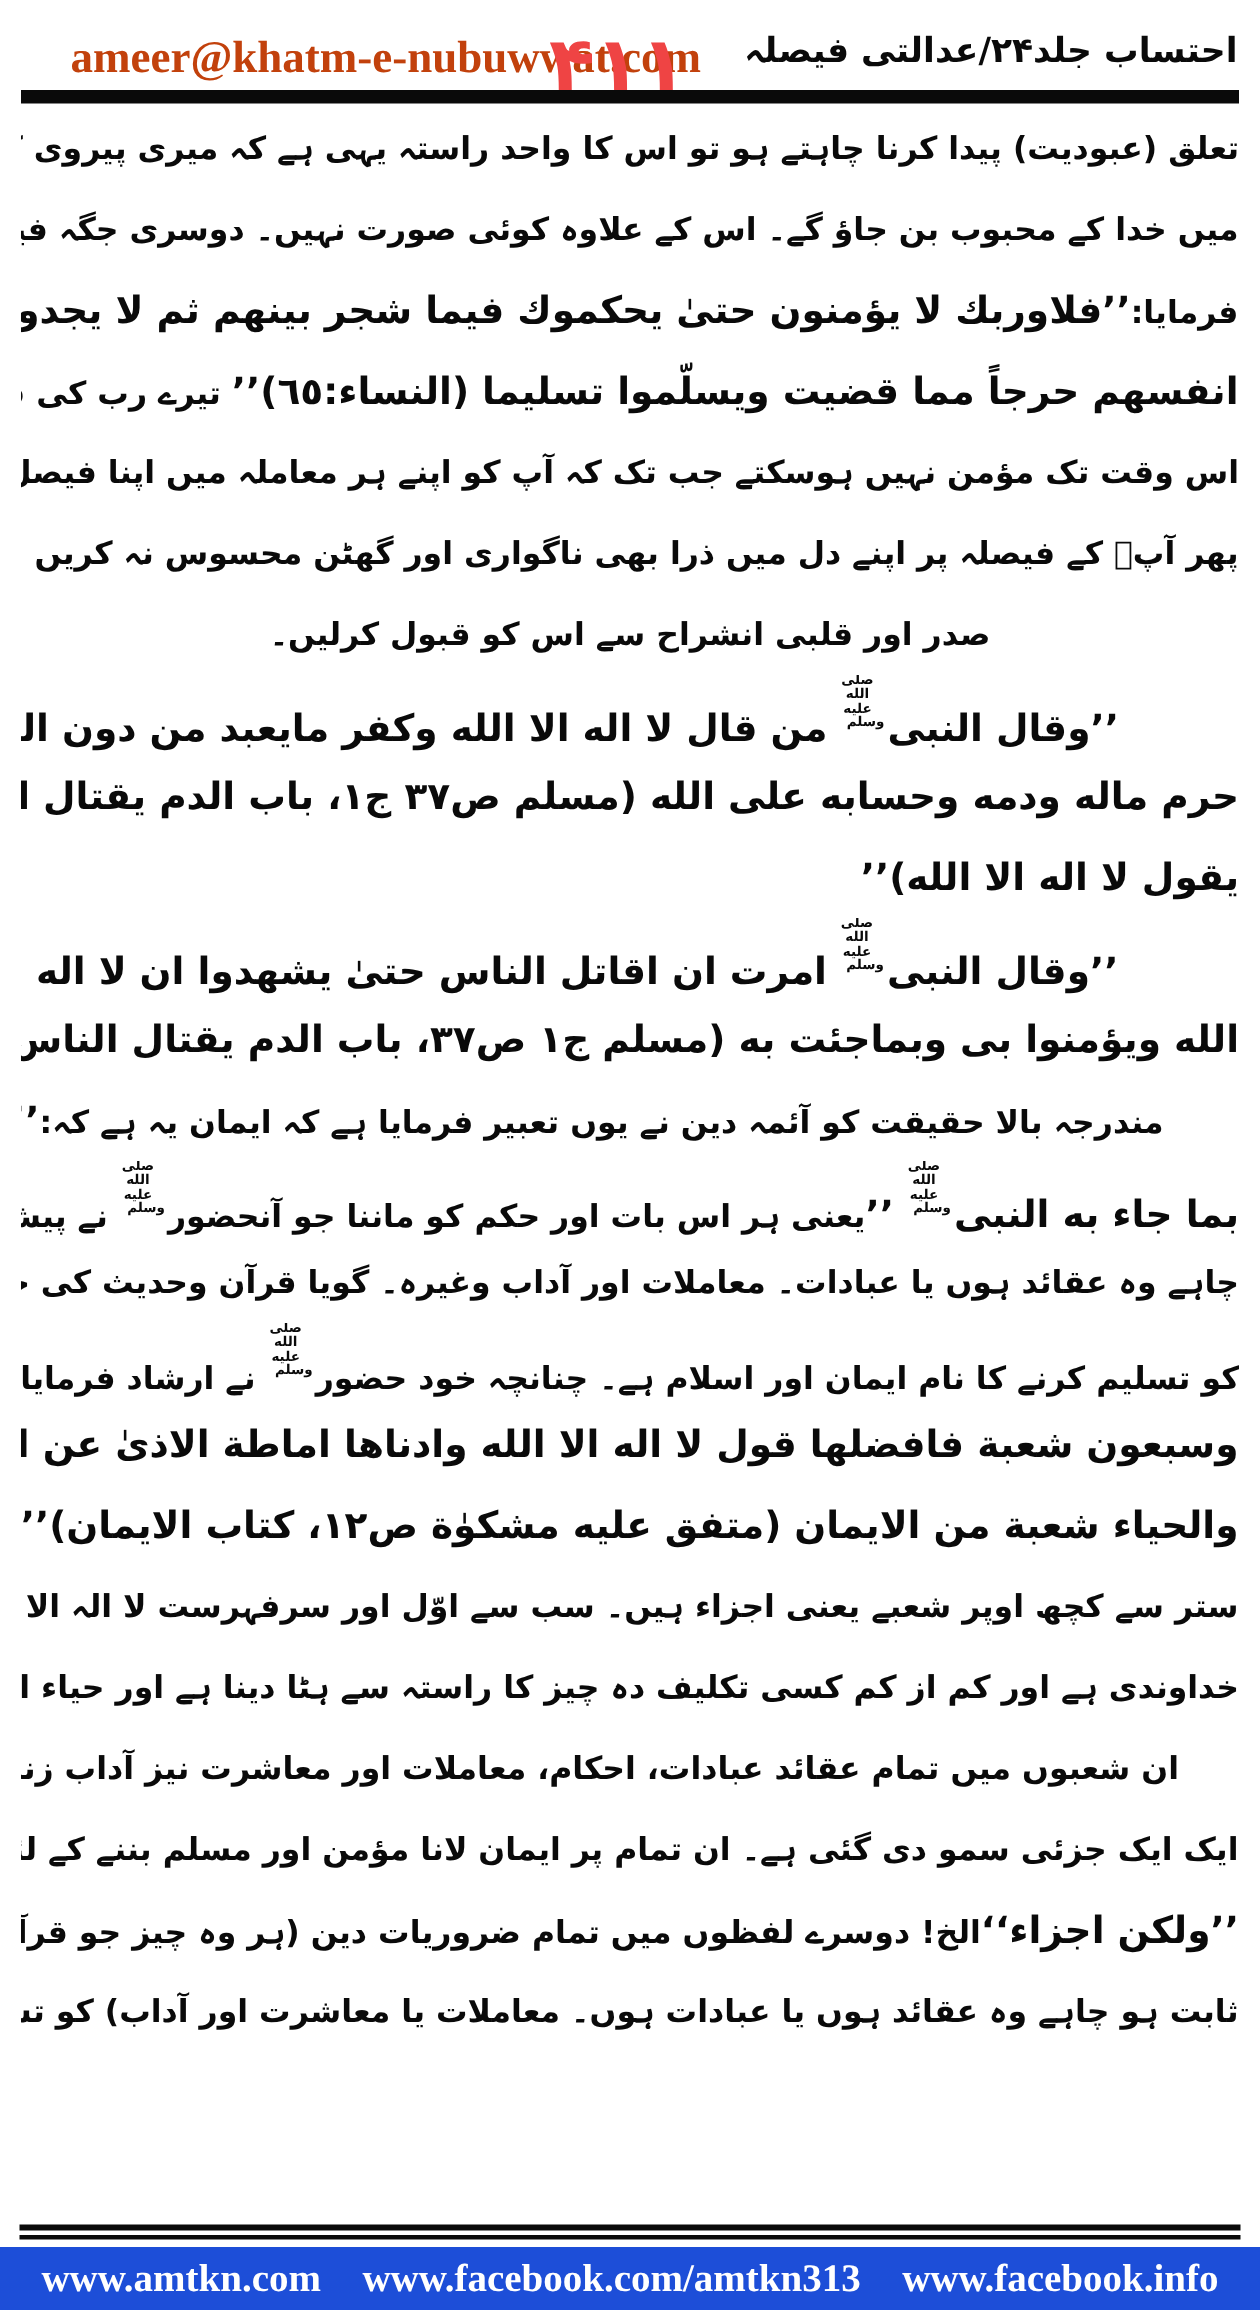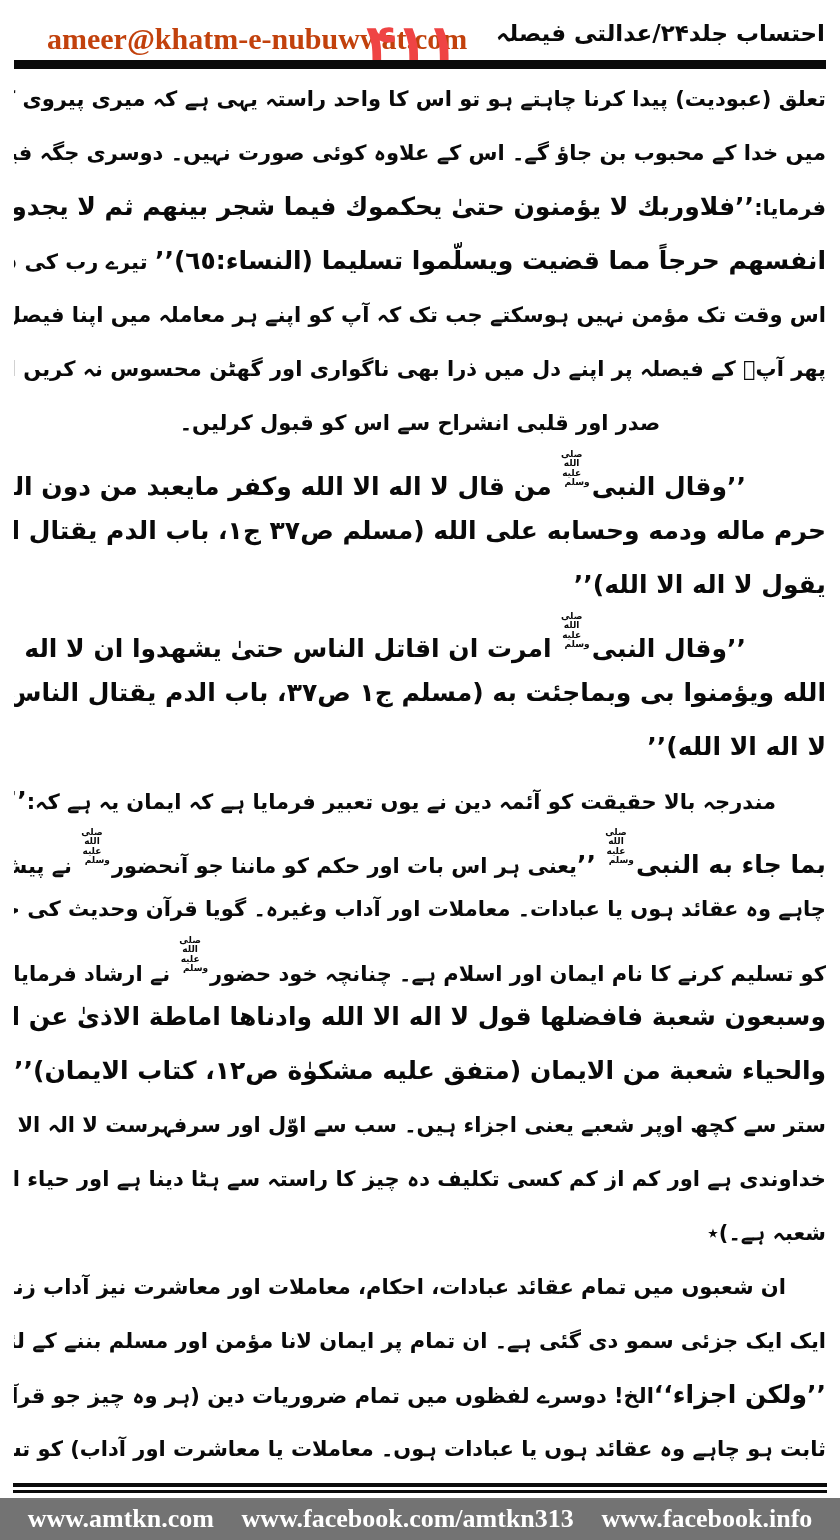--- a/index.html
+++ b/index.html
@@ -49,21 +49,21 @@
     white-space:normal;margin:0 2px;
   }
   
   .footer-rule{
     position:absolute;top:1483px;left:13px;width:814px;height:10px;
     border-top:4px solid #0a0a0a;border-bottom:3px solid #0a0a0a;
     box-sizing:border-box;
   }
   .footer-bar{
     position:absolute;top:1498px;left:0;width:840px;height:42px;
-    background:#737373;display:flex;align-items:center;
+    background:#1d4ed8;display:flex;align-items:center;
     justify-content:space-evenly;
   }
   .footer-link{
     font-family:"Liberation Serif",serif;font-weight:bold;font-size:26px;
     color:#ffffff;white-space:nowrap;
   }
 </style>
 </head>
 <body>
 
@@ -80,30 +80,28 @@
     <div class="line"><span class="seg-u">فرمایا:</span><span class="seg-a">’’فلاوربك لا يؤمنون حتىٰ يحكموك فيما شجر بينهم ثم لا يجدوا فى</span></div>
     <div class="line"><span class="seg-a">انفسهم حرجاً مما قضيت ويسلّموا تسليما (النساء:٦٥)’’</span><span class="seg-u"> تیرے رب کی قسم یہ لوگ</span></div>
     <div class="line"><span class="seg-u">اس وقت تک مؤمن نہیں ہوسکتے جب تک کہ آپ کو اپنے ہر معاملہ میں اپنا فیصل تسلیم نہ کرلیں اور</span></div>
     <div class="line"><span class="seg-u">پھر آپؐ کے فیصلہ پر اپنے دل میں ذرا بھی ناگواری اور گھٹن محسوس نہ کریں اور پوری طرح شرح</span></div>
     <div class="line center"><span class="seg-u">صدر اور قلبی انشراح سے اس کو قبول کرلیں۔</span></div>
     <div class="line" style="padding-right: 80px;"><span class="seg-a">’’وقال النبى</span><span class="seg-p">صلى الله عليه وسلم</span><span class="seg-a">من قال لا اله الا الله وكفر مايعبد من دون الله</span></div>
     <div class="line"><span class="seg-a">حرم ماله ودمه وحسابه على الله (مسلم ص٣٧ ج١، باب الدم يقتال الناس حتىٰ</span></div>
     <div class="line right"><span class="seg-a">يقول لا اله الا الله)’’</span></div>
     <div class="line" style="padding-right: 80px;"><span class="seg-a">’’وقال النبى</span><span class="seg-p">صلى الله عليه وسلم</span><span class="seg-a">امرت ان اقاتل الناس حتىٰ يشهدوا ان لا اله الا</span></div>
     <div class="line"><span class="seg-a">الله ويؤمنوا بى وبماجئت به (مسلم ج١ ص٣٧، باب الدم يقتال الناس حتىٰ يقول</span></div>
-    <div class="line right"><span class="seg-a">لا اله الا الله)’’</span></div>
     <div class="line" style="padding-right: 50px;"><span class="seg-u">مندرجہ بالا حقیقت کو آئمہ دین نے یوں تعبیر فرمایا ہے کہ ایمان یہ ہے کہ:</span><span class="seg-a">’’التصديق</span></div>
     <div class="line"><span class="seg-a">بما جاء به النبى</span><span class="seg-p">صلى الله عليه وسلم</span><span class="seg-a">’’</span><span class="seg-u">یعنی ہر اس بات اور حکم کو ماننا جو آنحضور</span><span class="seg-p">صلى الله عليه وسلم</span><span class="seg-u">نے پیش فرمایا ہے۔</span></div>
     <div class="line"><span class="seg-u">چاہے وہ عقائد ہوں یا عبادات۔ معاملات اور آداب وغیرہ۔ گویا قرآن وحدیث کی جملہ تفصیلات</span></div>
     <div class="line"><span class="seg-u">کو تسلیم کرنے کا نام ایمان اور اسلام ہے۔ چنانچہ خود حضور</span><span class="seg-p">صلى الله عليه وسلم</span><span class="seg-u">نے ارشاد فرمایا:</span></div>
     <div class="line"><span class="seg-a">وسبعون شعبة فافضلها قول لا اله الا الله وادناها اماطة الاذىٰ عن الطريق</span></div>
     <div class="line"><span class="seg-a">والحياء شعبة من الايمان (متفق عليه مشكوٰة ص١٢، كتاب الايمان)’’</span><span class="seg-u"> ٭(ایمان کے</span></div>
     <div class="line"><span class="seg-u">ستر سے کچھ اوپر شعبے یعنی اجزاء ہیں۔ سب سے اوّل اور سرفہرست لا الہ الا اللہ یعنی اقرار توحید</span></div>
     <div class="line"><span class="seg-u">خداوندی ہے اور کم از کم کسی تکلیف دہ چیز کا راستہ سے ہٹا دینا ہے اور حیاء ایمان کا ایک مرکزی</span></div>
-    <div class="line right"><span class="seg-u">شعبہ ہے۔)٭</span></div>
     <div class="line" style="padding-right: 40px;"><span class="seg-u">ان شعبوں میں تمام عقائد عبادات، احکام، معاملات اور معاشرت نیز آداب زندگی کی</span></div>
     <div class="line"><span class="seg-u">ایک ایک جزئی سمو دی گئی ہے۔ ان تمام پر ایمان لانا مؤمن اور مسلم بننے کے لئے لازمی ہے۔</span></div>
     <div class="line"><span class="seg-a">’’ولكن اجزاء‘‘</span><span class="seg-u">الخ! دوسرے لفظوں میں تمام ضروریات دین (ہر وہ چیز جو قرآن وحدیث سے</span></div>
     <div class="line"><span class="seg-u">ثابت ہو چاہے وہ عقائد ہوں یا عبادات ہوں۔ معاملات یا معاشرت اور آداب) کو تسلیم کرنا</span></div>
   </div>
 
 <div class="footer-rule"></div>
 <div class="footer-bar">
   <span class="footer-link">www.amtkn.com</span>
   <span class="footer-link">www.facebook.com/amtkn313</span>

